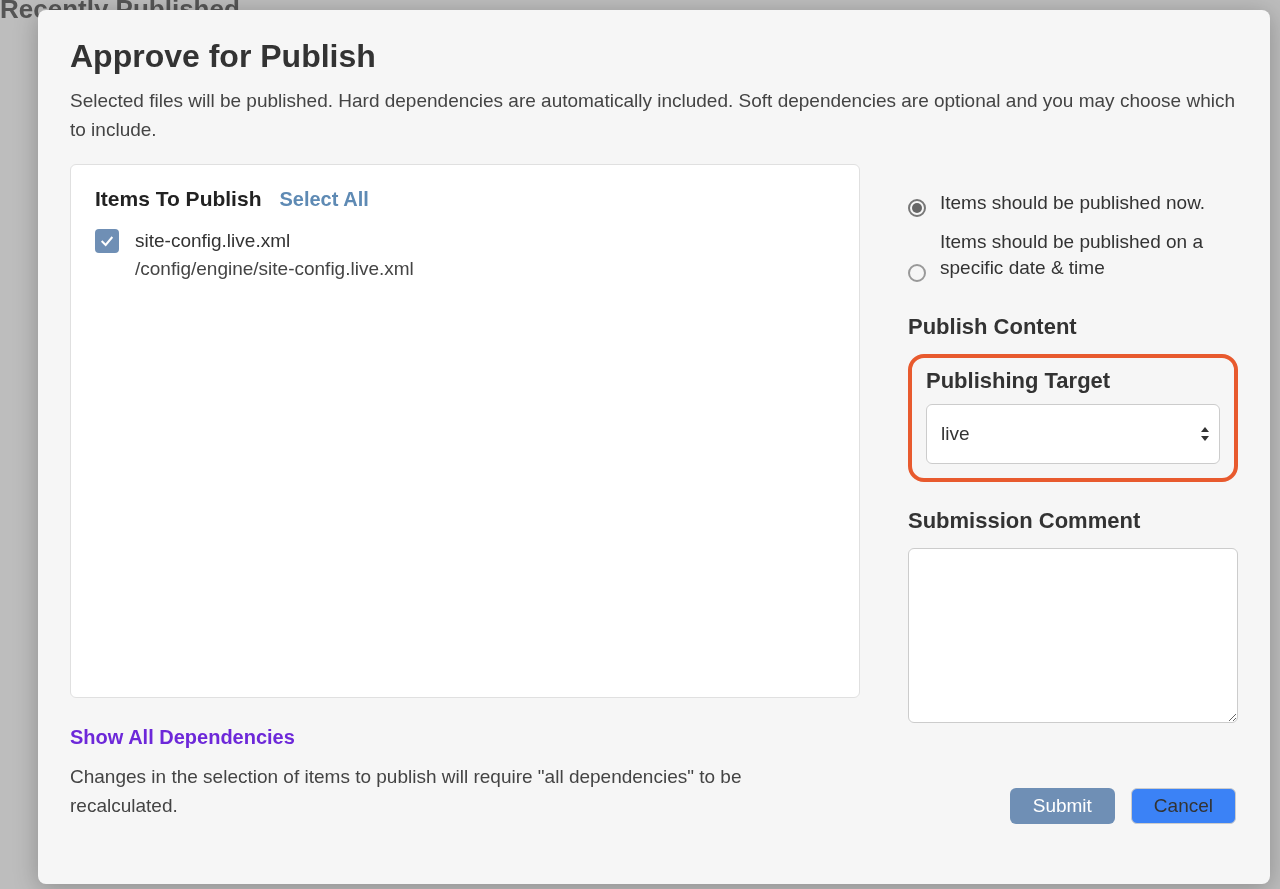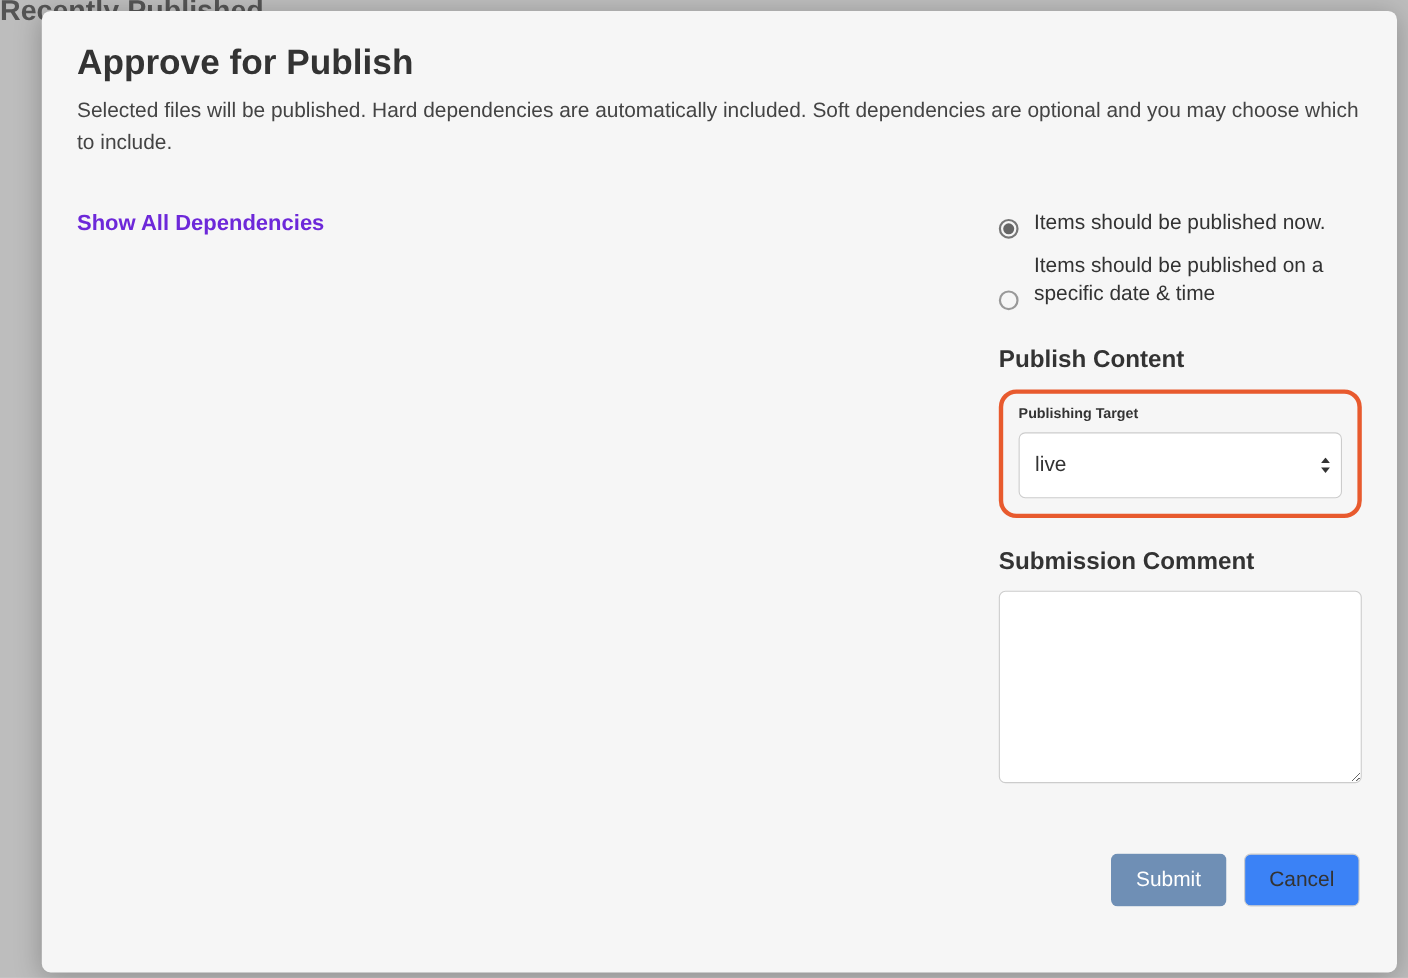--- a/index.html
+++ b/index.html
@@ -69,21 +69,21 @@
   .radio.selected::after {
     content: ""; position: absolute; top: 2px; left: 2px; width: 10px; height: 10px;
     background: #666; border-radius: 50%;
   }
   .radio-label { font-size: 19px; color: #333; line-height: 1.4; }
 
   .highlight-box {
     border: 4px solid #e85a2e; border-radius: 16px;
     padding: 10px 14px 14px 14px; margin-bottom: 26px;
   }
-  .field-label { font-size: 13px; font-weight: 700; color: #333; margin-bottom: 10px; }
+  .field-label { font-size: 22px; font-weight: 700; color: #333; margin-bottom: 10px; }
   .select-wrap { position: relative; }
   .select {
     width: 100%; height: 60px; background: #fff; border: 1px solid #ccc;
     border-radius: 6px; padding: 0 36px 0 14px; font-size: 19px; color: #333;
     appearance: none; cursor: pointer;
   }
   .select-arrows {
     position: absolute; right: 10px; top: 50%; transform: translateY(-50%);
     pointer-events: none;
   }
@@ -93,43 +93,61 @@
     width: 100%; height: 175px; background: #fff; border: 1px solid #ccc;
     border-radius: 6px; padding: 10px; font-size: 16px; resize: both;
     font-family: inherit;
   }
 
   .footer-btns {
     position: absolute; right: 34px; bottom: 60px;
     display: flex; gap: 16px;
   }
   .btn {
-    height: 48px; padding: 0 22px; border-radius: 6px; font-size: 19px;
+    height: 36px; padding: 0 22px; border-radius: 6px; font-size: 19px;
     display: flex; align-items: center; justify-content: center; cursor: pointer;
     border: 1px solid transparent;
   }
   .btn-primary { background: #6f8fb5; color: #fff; }
   .btn-secondary { background: #3b82f6; color: #333; border-color: #ccc; }
 </style>
 </head>
 <body>
 
 <div class="bg-title">Recently Published</div>
 
 <div class="modal">
 
   <div class="modal-title">Approve for Publish</div>
   <div class="modal-subtitle">Selected files will be published. Hard dependencies are automatically included. Soft dependencies are optional and you may choose which to include.</div>
 
   <div class="modal-body">
 
     <div class="left-col">
+      <div class="items-box">
+        <div class="items-header">
+          <div class="items-title">Items To Publish</div>
+          <div class="select-all">Select All</div>
+        </div>
+        <div class="item-row">
+          <div class="chk">
+            <svg viewBox="0 0 24 24">
+                <polyline points="4 12 10 18 20 6"></polyline>
+              </svg>
+          </div>
+          <div class="item-text">
+            <div>site-config.live.xml</div>
+            <div class="item-path">/config/engine/site-config.live.xml</div>
+          </div>
+        </div>
+      </div>
 
       <div class="show-deps">
         <div class="show-deps-link">Show All Dependencies</div>
+        <div class="deps-note">Changes in the selection of items to publish will require "all dependencies" to be recalculated.</div>
       </div>
     </div>
 
     <div class="right-col">
 
       <div class="radio-group">
         <div class="radio-row">
           <div class="radio selected"></div>
           <div class="radio-label">Items should be published now.</div>
         </div>

